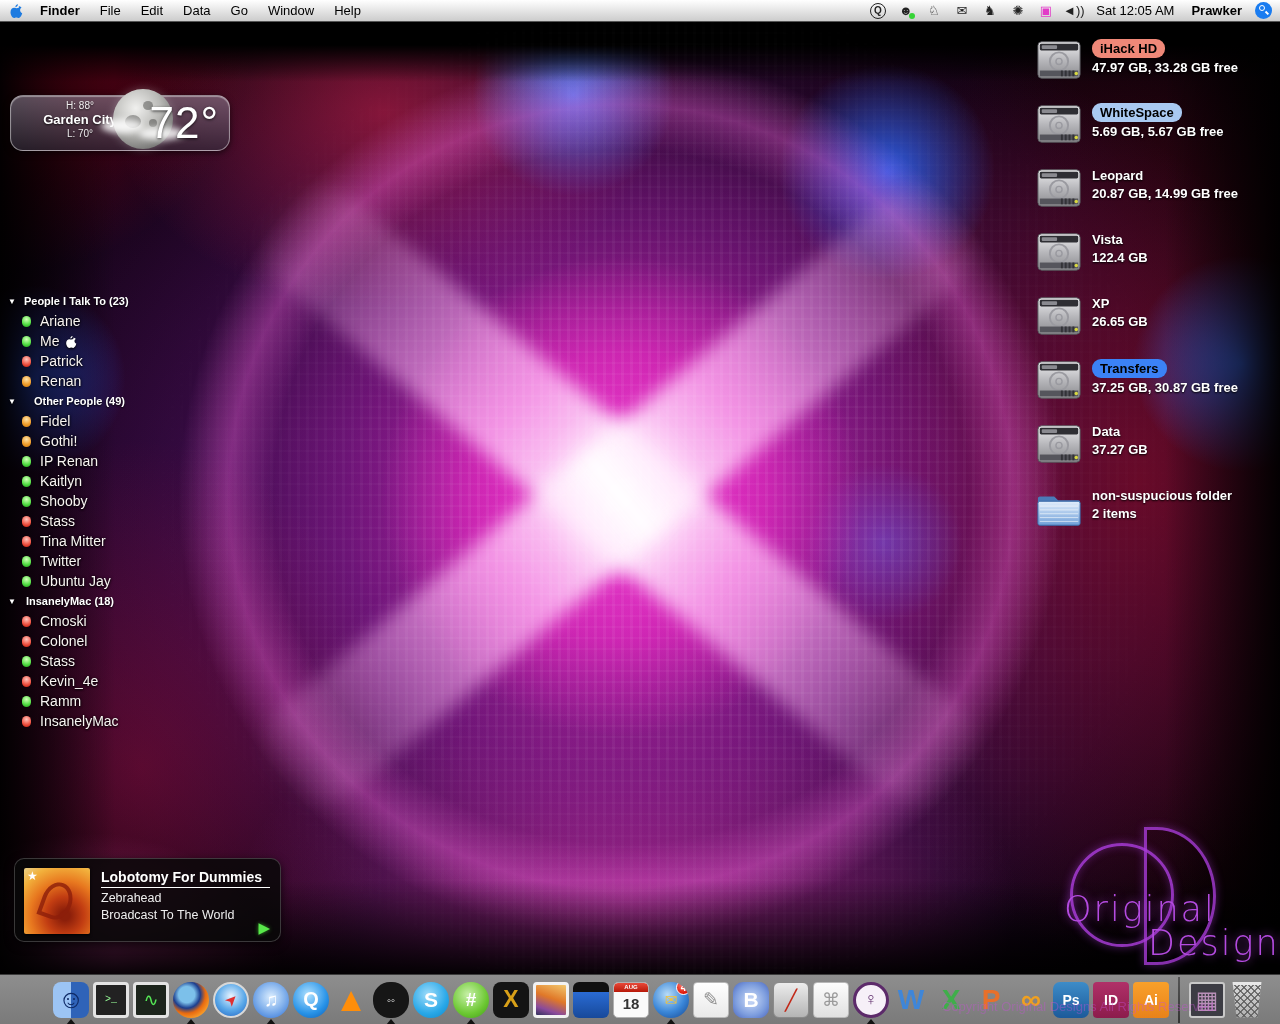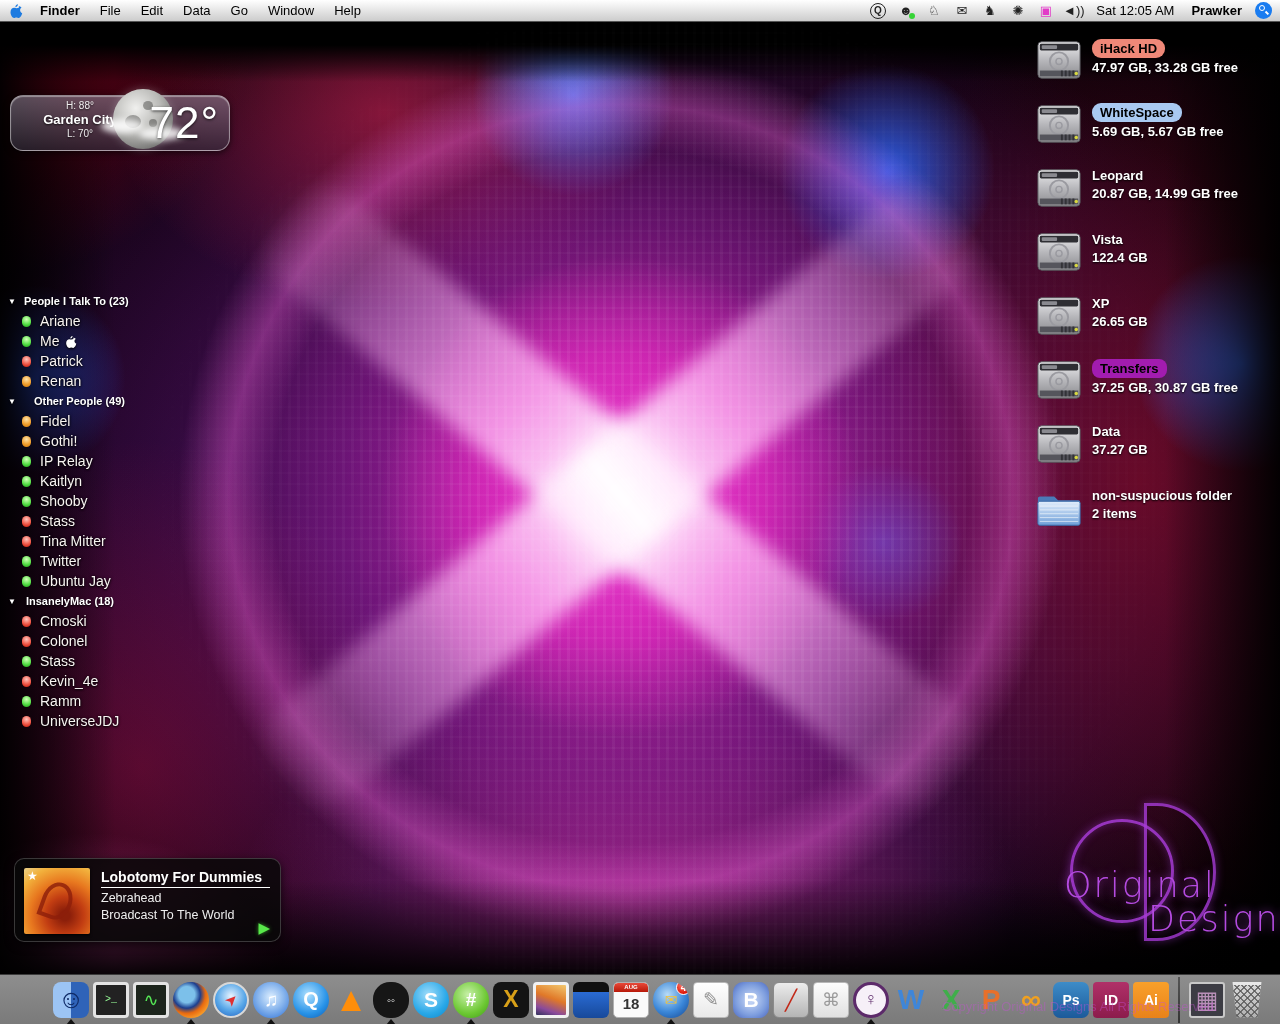--- a/index.html
+++ b/index.html
@@ -106,21 +106,21 @@
     box-shadow:0 1px 3px #000;overflow:hidden;}
   .album .star{position:absolute;left:3px;top:1px;color:#fff;font-size:12px;}
   .album .swirl{position:absolute;left:18px;top:14px;width:30px;height:38px;border:4px solid rgba(140,30,10,.8);
     border-radius:50% 50% 50% 0;transform:rotate(20deg);}
   .m-txt{position:absolute;left:86px;top:10px;right:10px;color:#fff;}
   .m-title{font-size:14px;font-weight:bold;border-bottom:1.5px solid #fff;padding-bottom:2px;white-space:nowrap;}
   .m-artist,.m-album{font-size:12.5px;color:#eee;margin-top:3px;}
   .m-play{position:absolute;right:10px;bottom:4px;color:#58e84a;font-size:15px;text-shadow:0 0 4px rgba(80,255,60,.6);}
 
   
-  .watermark{position:absolute;left:1052px;top:803px;width:220px;height:145px;z-index:5;color:#b44be0;
+  .watermark{position:absolute;left:1052px;top:827px;width:220px;height:145px;z-index:5;color:#b44be0;
     font-family:"DejaVu Sans",sans-serif;font-weight:200;pointer-events:none;}
   .wm-circle{position:absolute;left:18px;top:16px;width:104px;height:104px;border:3px solid rgba(168,60,216,.85);
     border-radius:50%;box-shadow:0 0 10px rgba(170,60,220,.45),inset 0 0 8px rgba(170,60,220,.35);}
   .wm-d{position:absolute;left:92px;top:0;width:72px;height:138px;border:3px solid rgba(168,60,216,.8);
     border-radius:0 60px 60px 0 / 0 70px 70px 0;box-shadow:0 0 10px rgba(170,60,220,.4);}
   .wm-l1{position:absolute;left:12px;top:62px;font-size:35px;letter-spacing:2px;text-shadow:0 0 10px rgba(190,70,230,.8);}
   .wm-l2{position:absolute;left:96px;top:96px;font-size:35px;letter-spacing:2px;text-shadow:0 0 10px rgba(190,70,230,.8);}
   .wm-copy{position:absolute;left:942px;top:999px;z-index:40;font-size:13px;color:rgba(200,80,215,.4);
     white-space:nowrap;pointer-events:none;}
 
@@ -293,21 +293,21 @@
       <div class="b-row">
         <span class="b-dot dot-orange"></span>
         <span class="b-name">Fidel</span>
       </div>
       <div class="b-row">
         <span class="b-dot dot-orange"></span>
         <span class="b-name">Gothi!</span>
       </div>
       <div class="b-row">
         <span class="b-dot dot-green"></span>
-        <span class="b-name">IP Relay</span>
+        <span class="b-name">IP Renan</span>
       </div>
       <div class="b-row">
         <span class="b-dot dot-green"></span>
         <span class="b-name">Kaitlyn</span>
       </div>
       <div class="b-row">
         <span class="b-dot dot-green"></span>
         <span class="b-name">Shooby</span>
       </div>
       <div class="b-row">
@@ -345,21 +345,21 @@
       <div class="b-row">
         <span class="b-dot dot-red"></span>
         <span class="b-name">Kevin_4e</span>
       </div>
       <div class="b-row">
         <span class="b-dot dot-green"></span>
         <span class="b-name">Ramm</span>
       </div>
       <div class="b-row">
         <span class="b-dot dot-red"></span>
-        <span class="b-name">UniverseJDJ</span>
+        <span class="b-name">InsanelyMac</span>
       </div>
     </div>
 
   <div class="drives" id="drives">
       <div class="drive-row">
         <svg viewBox="0 0 48 44" class="drive-ic">
           <use href="#hd-sym"></use>
         </svg>
         <div class="d-labels">
           <div class="d-name"><span class="pill" style="background: rgb(239, 136, 120);">iHack HD</span></div>
@@ -400,21 +400,21 @@
         <div class="d-labels">
           <div class="d-name">XP</div>
           <div class="d-info">26.65 GB</div>
         </div>
       </div>
       <div class="drive-row">
         <svg viewBox="0 0 48 44" class="drive-ic">
           <use href="#hd-sym"></use>
         </svg>
         <div class="d-labels">
-          <div class="d-name"><span class="pill" style="background: #a21caf; border-radius: 8px;">Transfers</span></div>
+          <div class="d-name"><span class="pill" style="background: #3b82f6;">Transfers</span></div>
           <div class="d-info">37.25 GB, 30.87 GB free</div>
         </div>
       </div>
       <div class="drive-row">
         <svg viewBox="0 0 48 44" class="drive-ic">
           <use href="#hd-sym"></use>
         </svg>
         <div class="d-labels">
           <div class="d-name">Data</div>
           <div class="d-info">37.27 GB</div>

